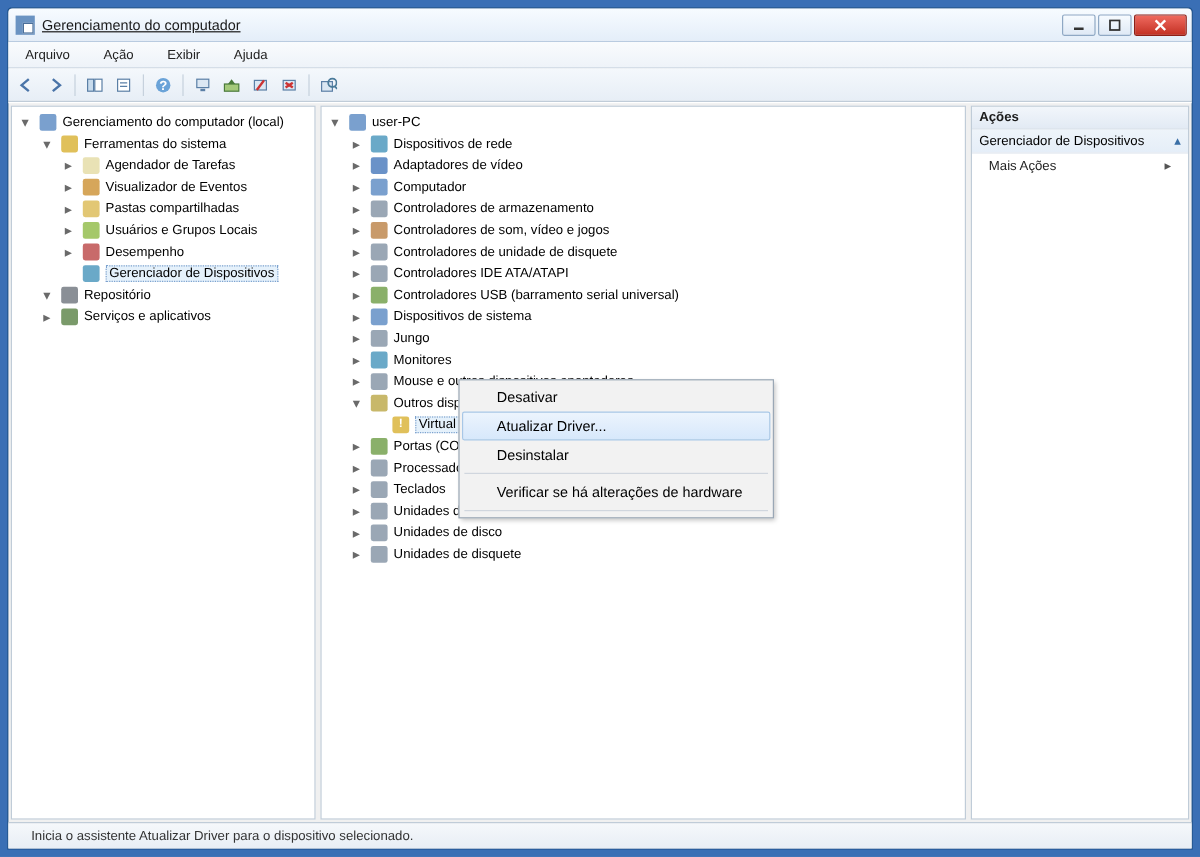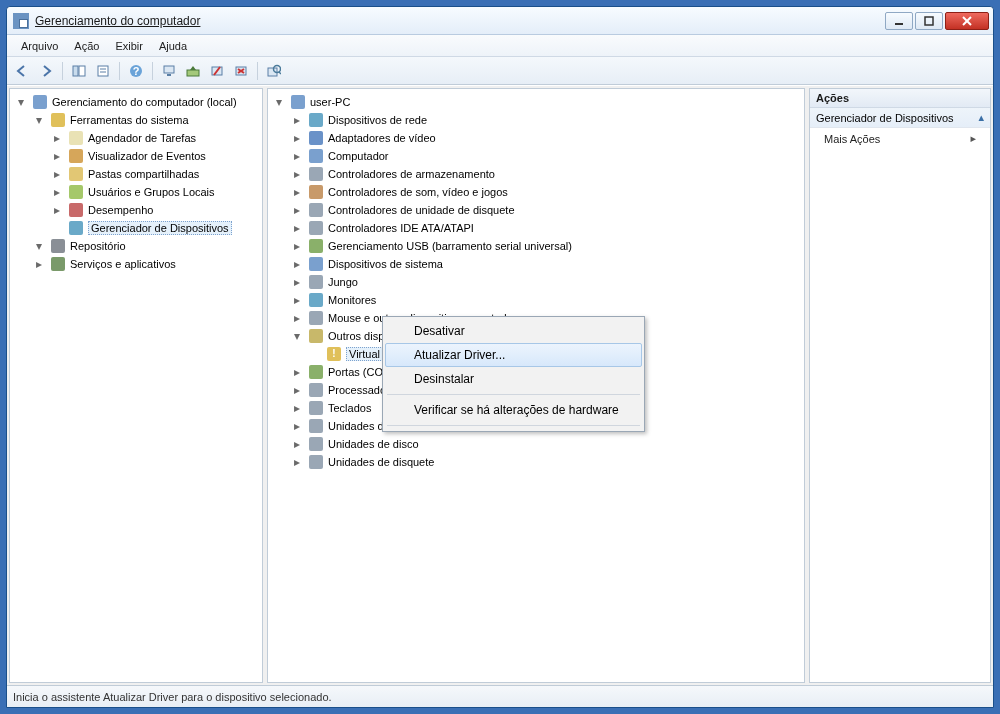--- a/index.html
+++ b/index.html
@@ -14,21 +14,21 @@
   background: linear-gradient(#f7fbff,#e4eef9); border-bottom: 1px solid #b9cbe0;
   padding: 0 4px 0 6px; border-radius: 4px 4px 0 0;
 }
 .titlebar .app-icon { width: 16px; height: 16px; background:#6a93c2; margin-right: 6px; position:relative; }
 .titlebar .app-icon::after { content:""; position:absolute; right:1px; bottom:1px; width:7px; height:7px; background:#fff; border:1px solid #4a6f9a; }
 .titlebar .title { flex: 1; color:#1a1a1a; font-size: 12px; text-decoration: underline; }
 .winbtns { display:flex; gap:2px; align-items:center; }
 .winbtn { width:28px; height:18px; border:1px solid #8fa8c4; border-radius:2px; display:flex; align-items:center; justify-content:center; background:linear-gradient(#f7fbff,#dfe9f5); cursor:default; }
 .winbtn.close { background:linear-gradient(#ef6a5f,#c33124); color:#fff; border-color:#8e1f16; width:44px; }
 .winbtn svg { display:block; }
-.menubar { height:22px; display:flex; align-items:center; gap:0; padding:0 6px; background:linear-gradient(#f9fbfd,#eef3f9); border-bottom:1px solid #cfd9e5; }
+.menubar { height:22px; display:flex; align-items:center; gap:12px; padding:0 6px; background:linear-gradient(#f9fbfd,#eef3f9); border-bottom:1px solid #cfd9e5; }
 .menuitem { padding:2px 8px; color:#222; cursor:default; }
 .toolbar { height:28px; display:flex; align-items:center; gap:2px; padding:0 4px; background:linear-gradient(#f4f8fc,#e7eef6); border-bottom:1px solid #c0ccd8; }
 .toolbtn { width:22px; height:22px; display:flex; align-items:center; justify-content:center; border-radius:2px; cursor:default; }
 .toolsep { width:1px; height:18px; background:#c6d1dd; margin:0 3px; }
 .content { flex:1; display:flex; border-top:1px solid #fff; }
 .pane { background:#fff; border:1px solid #c0ccd8; margin:2px; overflow:auto; }
 .left { width:254px; }
 .middle { flex:1; }
 .right { width:182px; }
 .tree { padding:4px 2px; }
@@ -40,21 +40,21 @@
 .node.selected .lbl { background:#e5f1fb; border:1px dotted #7da2ce; padding:0 2px; }
 .actions-head { background:linear-gradient(#f2f6fb,#e2eaf4); border-bottom:1px solid #cfd9e5; padding:3px 6px; font-weight:bold; color:#1a1a1a; }
 .actions-sec { padding:3px 6px; border-bottom:1px solid #e0e6ee; display:flex; align-items:center; justify-content:space-between; background:linear-gradient(#eef4fa,#e5eef8); }
 .actions-item { padding:4px 14px; display:flex; justify-content:space-between; align-items:center; color:#222; cursor:default; }
 .actions-item .arrow { color:#555; }
 .ctxmenu { position:absolute; background:#f2f2f2; border:1px solid #9aa7b5; box-shadow:2px 2px 4px rgba(0,0,0,.25); padding:2px; z-index:50; min-width:250px; }
 .ctxrow { padding:4px 22px 4px 28px; cursor:default; white-space:nowrap; border:1px solid transparent; border-radius:2px; font-size:12px; }
 .ctxrow.sel { background:linear-gradient(#ecf4fd,#d7e8fb); border:1px solid #a7c7e7; }
 .ctxrow.bold { font-weight:bold; }
 .ctxsep { height:1px; background:#d0d6de; margin:3px 2px; }
-.statusbar { height:22px; display:flex; align-items:center; padding:0 6px; border-top:1px solid #c0ccd8; background:linear-gradient(#f5f8fb,#e8eef5); color:#333; }
+.statusbar { height:22px; display:flex; align-items:center; padding:0 19px; border-top:1px solid #c0ccd8; background:linear-gradient(#f5f8fb,#e8eef5); color:#333; }
 
 .ic-root{background:#7aa0ce;} .ic-tools{background:#e0c05a;} .ic-sched{background:#e9e2b5;} .ic-evt{background:#d6a65a;}
 .ic-share{background:#e2c774;} .ic-users{background:#a5c86a;} .ic-perf{background:#c86a6a;} .ic-dev{background:#6aa9c8;}
 .ic-store{background:#8a8f96;} .ic-disk{background:#6a94c8;} .ic-serv{background:#7a9a6a;}
 .ic-pc{background:#7aa0ce;} .ic-net{background:#6aa9c8;} .ic-vid{background:#6a92c8;} .ic-comp{background:#7aa0ce;}
 .ic-stor{background:#9aa7b5;} .ic-snd{background:#c89a6a;} .ic-flop{background:#9aa7b5;} .ic-ide{background:#9aa7b5;}
 .ic-usb{background:#8ab06a;} .ic-sys{background:#7aa0ce;} .ic-jun{background:#9aa7b5;} .ic-mon{background:#6aa9c8;}
 .ic-mouse{background:#9aa7b5;} .ic-oth{background:#c8b86a;} .ic-port{background:#8ab06a;} .ic-warn{background:#e0c05a;}
 .ic-cpu{background:#9aa7b5;} .ic-kbd{background:#9aa7b5;} .ic-dvd{background:#9aa7b5;} .ic-hdd{background:#9aa7b5;}
 .ico > span { display:block; width:14px; height:14px; border-radius:2px; }
@@ -300,21 +300,21 @@
               <span class="ico">
                 <span class="ic-ide"></span>
               </span>
               <span class="lbl">Controladores IDE ATA/ATAPI</span>
             </div>
           <div class="node">
               <span class="tw">▸</span>
               <span class="ico">
                 <span class="ic-usb"></span>
               </span>
-              <span class="lbl">Gerenciamento USB (barramento serial universal)</span>
+              <span class="lbl">Controladores USB (barramento serial universal)</span>
             </div>
           <div class="node">
               <span class="tw">▸</span>
               <span class="ico">
                 <span class="ic-sys"></span>
               </span>
               <span class="lbl">Dispositivos de sistema</span>
             </div>
           <div class="node">
               <span class="tw">▸</span>

